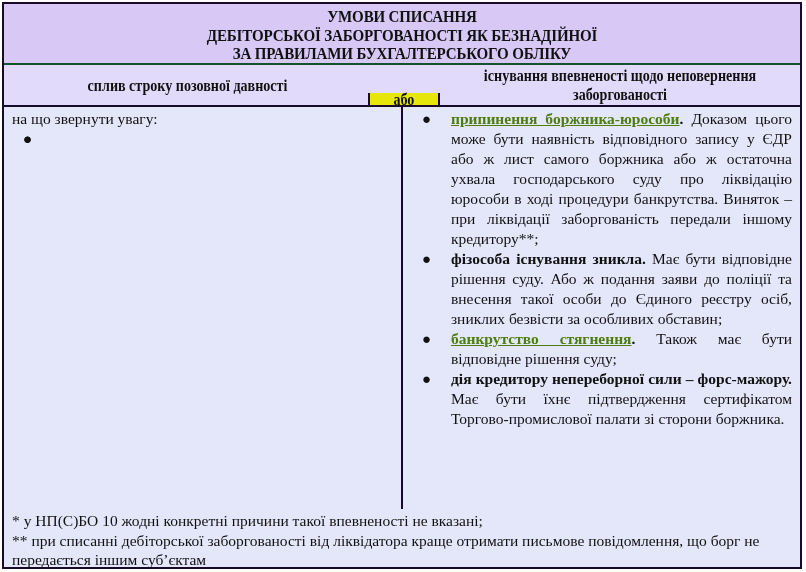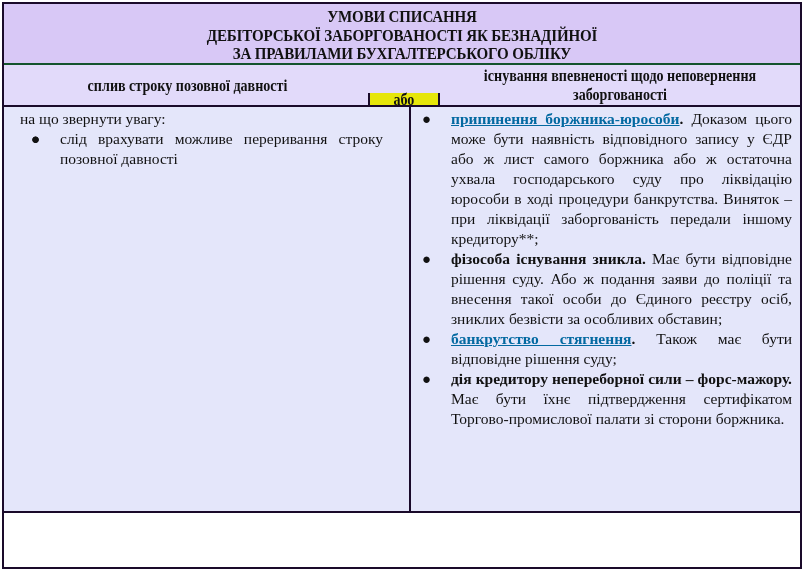--- a/index.html
+++ b/index.html
@@ -18,27 +18,27 @@
              text-align: center; display: flex; align-items: center; justify-content: center; }
     .hcell span { display: inline-block; transform: scaleX(0.88); line-height: 19px; }
     .h-left { left: 0; width: 368px; }
     .h-or { left: 364px; width: 72px; background: #e6e60a; border-left: 2px solid #1a0a2a;
             border-right: 2px solid #1a0a2a; box-sizing: border-box; margin-top: 28px; }
     .h-right { left: 436px; right: 0; border-radius: 14px; }
     .body { position: absolute; left: 0; right: 0; top: 103px; height: 404px;
             background: #e4e6fa; border-bottom: 2px solid #1a0a2a; }
     .col { position: absolute; top: 0; bottom: 0; font-size: 15.5px; line-height: 20px;
            box-sizing: border-box; }
-    .col-left { left: 8px; width: 399px; border-right: 2px solid #1a0a2a; padding: 2px 26px 0 8px; }
+    .col-left { left: 0; width: 399px; border-right: 2px solid #1a0a2a; padding: 2px 26px 0 8px; }
     .col-right { left: 399px; right: 0; padding: 2px 8px 0 8px; }
     .just { text-align: justify; }
     ul { margin: 0; padding: 0; list-style: none; }
     li { position: relative; padding-left: 40px; text-align: justify; }
     li .bullet { position: absolute; left: 11px; top: 0; font-size: 15px; }
-    .link { color: #0369a1; font-weight: bold; text-decoration: underline; }
+    .link { color: #4d7c0f; font-weight: bold; text-decoration: underline; }
     .b { font-weight: bold; }
     .foot { position: absolute; left: 0; right: 0; top: 505px; bottom: 0;
             background: #e4e6fa; font-size: 15.5px; line-height: 19.5px; padding: 2px 8px 0 8px; }
     .foot div { transform-origin: left; }
   </style>
 </head>
 <body>
 
 <div class="tbl">
   <div class="title">
@@ -61,21 +61,20 @@
 
   <div class="body">
     <div class="col col-left">
       <div>на що звернути увагу:</div>
       <ul>
         <li>
           <span class="bullet">●</span>
         </li>
         <li>
           <span class="bullet">●</span>
-          <span>слід врахувати можливе переривання строку позовної давності</span>
         </li>
       </ul>
     </div>
 
     <div class="col col-right">
       <ul>
         <li>
           <span class="bullet">●</span>
           <a class="link">припинення боржника-юрособи</a><span class="b">.</span><span> Доказом цього може бути наявність відповідного запису у ЄДР або ж лист самого боржника або ж остаточна ухвала господарського суду про ліквідацію юрособи в ході процедури банкрутства. Виняток – при ліквідації заборгованість передали іншому кредитору**;</span>
         </li>
@@ -88,13 +87,17 @@
           <a class="link">банкрутство стягнення</a><span class="b">.</span><span> Також має бути відповідне рішення суду;</span>
         </li>
         <li>
           <span class="bullet">●</span>
           <span class="b">дія кредитору непереборної сили – форс-мажору.</span><span> Має бути їхнє підтвердження сертифікатом Торгово-промислової палати зі сторони боржника.</span>
         </li>
       </ul>
     </div>
   </div>
 
+  <div class="foot">
+    <div>* у НП(С)БО 10  жодні конкретні причини такої впевненості не вказані;</div>
+    <div>** при списанні дебіторської заборгованості від ліквідатора краще отримати письмове повідомлення, що борг не передається іншим суб’єктам</div>
+  </div>
 </div>
 
 </body></html>

